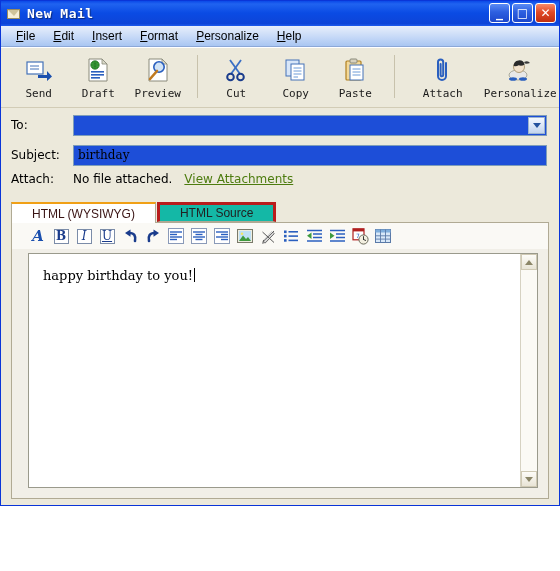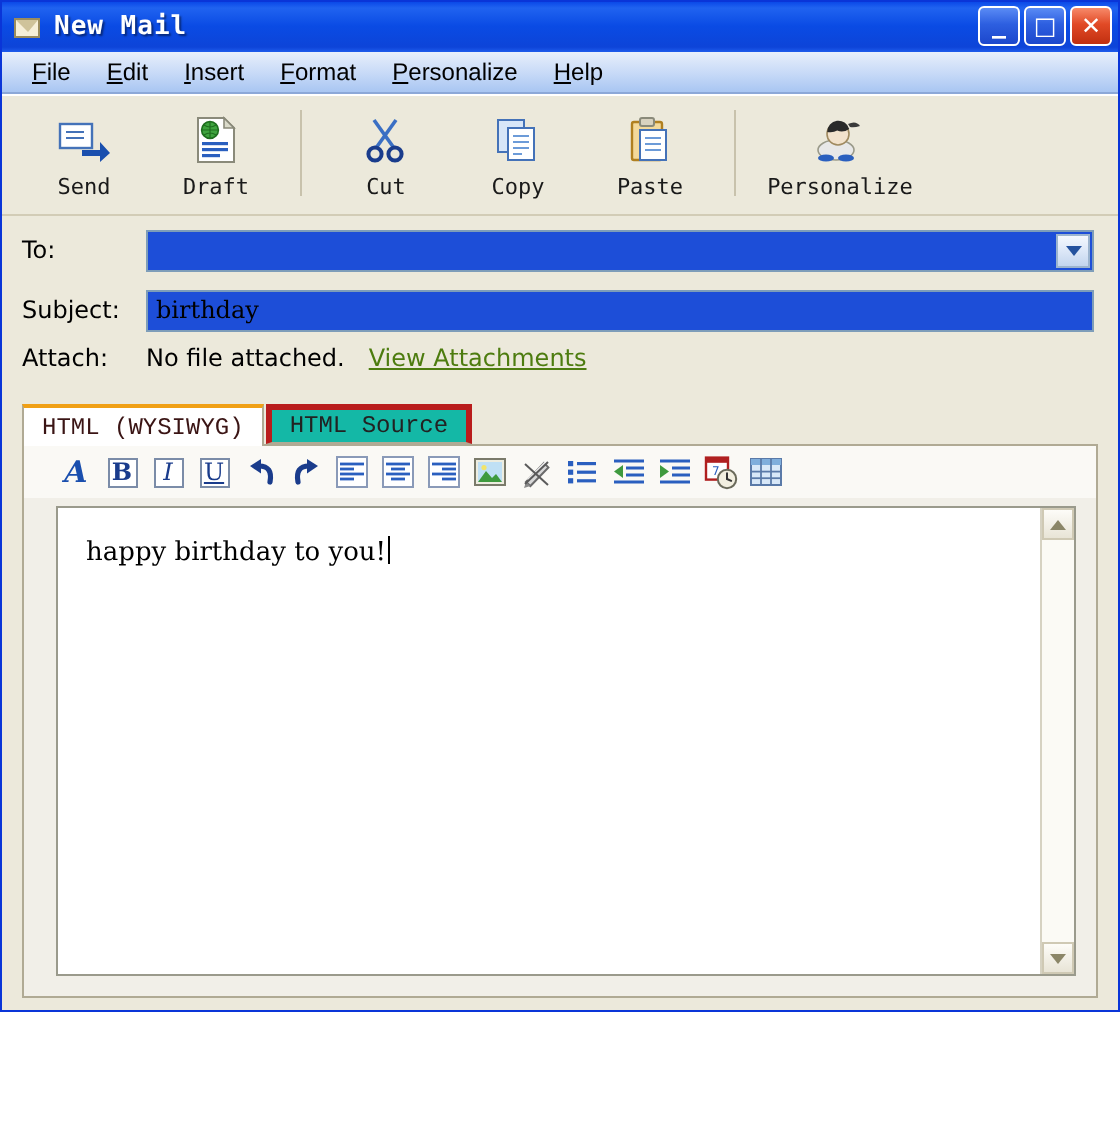--- a/index.html
+++ b/index.html
@@ -217,23 +217,23 @@
   #tabstrip {
     height: 20px;
     display: flex; align-items: flex-end;
     flex: 0 0 auto;
     position: relative;
     z-index: 2;
   }
   .tab {
     height: 20px;
     box-sizing: border-box;
-    padding: 0 9px;
+    padding: 0 20px;
     display: flex; align-items: center;
-    font-family: Liberation Mono, monospace;
+    font-family: Liberation Sans, sans-serif;
     font-size: 12px;
     cursor: default;
   }
   .tab.active {
     background: #ffffff;
     border: 1px solid #B0AA94;
     border-top: 2px solid #F0A016;
     border-bottom: none;
     color: #3A1414;
     height: 21px;
@@ -396,20 +396,31 @@
             <circle cx="9" cy="7" r="4.2" fill="#3EA33E" stroke="#1E6E1E" stroke-width="0.8"></circle>
             <path d="M5 7 h8 M9 3 v8 M6 4.5 q3 2 6 0 M6 9.5 q3 -2 6 0" stroke="#1E6E1E" stroke-width="0.6" fill="none"></path>
             <rect x="5" y="13" width="13" height="1.6" fill="#2A5FBF"></rect>
             <rect x="5" y="16" width="13" height="1.6" fill="#2A5FBF"></rect>
             <rect x="5" y="19" width="9" height="1.6" fill="#2A5FBF"></rect>
           </svg>
         </div>
         <div class="tb-label">Draft</div>
       </div>
 
+      <div class="tb-btn">
+        <div class="tb-icon">
+          <svg width="24" height="24" viewBox="0 0 24 24">
+            <path d="M3 1 H16 L21 6 V23 H3 Z" fill="#ffffff" stroke="#8A8A7A" stroke-width="1"></path>
+            <path d="M16 1 L21 6 H16 Z" fill="#DADACA" stroke="#8A8A7A" stroke-width="0.8"></path>
+            <circle cx="13" cy="9" r="5.2" fill="#C9DEF5" fill-opacity="0.85" stroke="#2A5FBF" stroke-width="1.6"></circle>
+            <path d="M4 21 L11 13" stroke="#C07A20" stroke-width="2.6" stroke-linecap="round"></path>
+          </svg>
+        </div>
+        <div class="tb-label">Preview</div>
+      </div>
 
       <div class="tb-sep"></div>
 
       <div class="tb-btn">
         <div class="tb-icon">
           <svg width="22" height="24" viewBox="0 0 22 24">
             <path d="M5 2 L15 16" stroke="#3A6FC4" stroke-width="1.8" fill="none"></path>
             <path d="M16 2 L6 16" stroke="#3A6FC4" stroke-width="1.8" fill="none"></path>
             <circle cx="5.5" cy="19" r="3.3" fill="none" stroke="#1A3C8C" stroke-width="2"></circle>
             <circle cx="15.5" cy="19" r="3.3" fill="none" stroke="#1A3C8C" stroke-width="2"></circle>
@@ -441,20 +452,28 @@
             <line x1="9.5" y1="11" x2="17.5" y2="11" stroke="#6C9BD8" stroke-width="1"></line>
             <line x1="9.5" y1="14" x2="17.5" y2="14" stroke="#6C9BD8" stroke-width="1"></line>
             <line x1="9.5" y1="17" x2="17.5" y2="17" stroke="#6C9BD8" stroke-width="1"></line>
           </svg>
         </div>
         <div class="tb-label">Paste</div>
       </div>
 
       <div class="tb-sep"></div>
 
+      <div class="tb-btn wide">
+        <div class="tb-icon">
+          <svg width="18" height="26" viewBox="0 0 18 26">
+            <path d="M12 6 V19 a4 4 0 0 1 -8 0 V5 a2.6 2.6 0 0 1 5.2 0 V18 a1.3 1.3 0 0 1 -2.6 0 V7" fill="none" stroke="#2A5FBF" stroke-width="2" stroke-linecap="round"></path>
+          </svg>
+        </div>
+        <div class="tb-label">Attach</div>
+      </div>
 
       <div class="tb-btn wide">
         <div class="tb-icon">
           <svg width="26" height="24" viewBox="0 0 26 24">
             <ellipse cx="11" cy="17" rx="9" ry="5" fill="#E8E8E8" stroke="#9A9A8A" stroke-width="0.8"></ellipse>
             <circle cx="12" cy="9" r="5.5" fill="#F2E2CC" stroke="#A08A60" stroke-width="0.8"></circle>
             <path d="M6.6 8 a5.6 5.6 0 0 1 11 -1.5 q-3 2 -6 0.8 q-2 1.2 -5 0.7 Z" fill="#2A2A2A"></path>
             <path d="M17 4 q4 -2 6 1 q-3 1 -5 0.5 Z" fill="#3A3A3A"></path>
             <ellipse cx="6" cy="21" rx="4" ry="1.8" fill="#2A5FBF"></ellipse>
             <ellipse cx="16" cy="21" rx="4" ry="1.8" fill="#2A5FBF"></ellipse>

